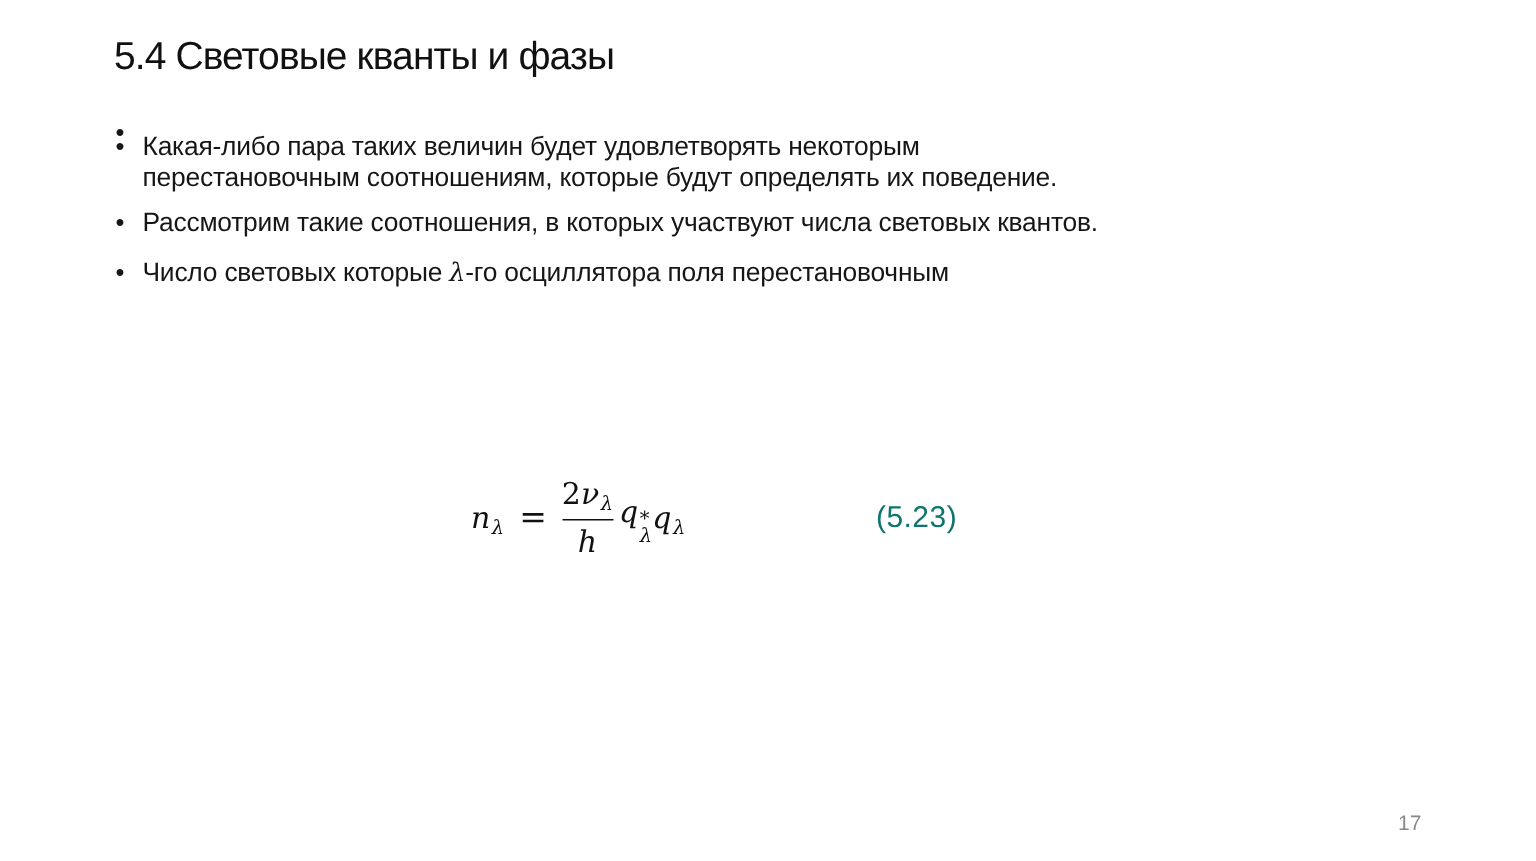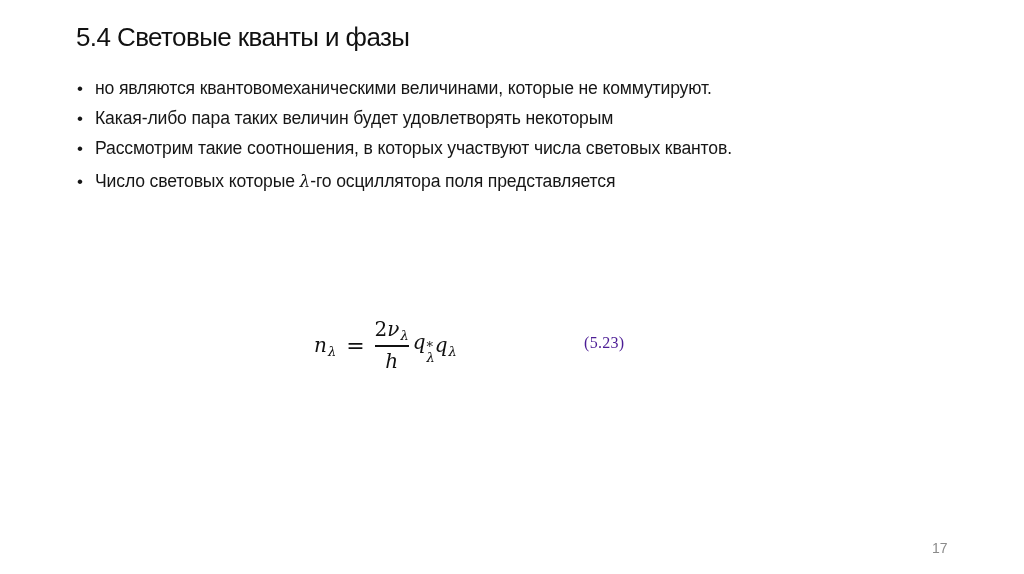--- a/index.html
+++ b/index.html
@@ -123,55 +123,55 @@
     .frac .bar {
       width: 34px;
       height: 1.5px;
       background: #111111;
       margin: 1px 0 2px 0;
     }
     .eq-number {
       position: absolute;
       left: 584px;
       top: 334px;
-      font-family: Liberation Serif, serif;
-      font-size: 16px;
-      color: #4c1d95;
+      font-family: Liberation Sans, sans-serif;
+      font-size: 20px;
+      color: #0f766e;
       letter-spacing: 0.3px;
     }
     .page-number {
       position: absolute;
       left: 932px;
       top: 540px;
       font-size: 14px;
       color: #8a8a8a;
     }
   </style>
 </head>
 <body>
 
 <div class="slide">
   <div class="title">5.4 Световые кванты и фазы</div>
 
   <ul class="bullets">
     <li class="bullet">
       <span class="dot">•</span>
-      <span class="line">но являются квантовомеханическими величинами, которые не коммутируют.</span>
     </li>
     <li class="bullet">
       <span class="dot">•</span>
       <span class="line">Какая-либо пара таких величин будет удовлетворять некоторым</span>
+      <span class="line">перестановочным соотношениям, которые будут определять их поведение.</span>
     </li>
     <li class="bullet single">
       <span class="dot">•</span>
       <span class="line">Рассмотрим такие соотношения, в которых участвуют числа световых квантов.</span>
     </li>
     <li class="bullet single">
       <span class="dot">•</span>
-      <span class="line"><span>Число световых которые </span><span class="lambda">λ</span><span>-го осциллятора поля представляется</span></span>
+      <span class="line"><span>Число световых которые </span><span class="lambda">λ</span><span>-го осциллятора поля перестановочным</span></span>
     </li>
   </ul>
 
   <div class="equation">
     <span class="eq-var">
       <span>n</span>
       <span class="sub">λ</span>
     </span>
     <span class="eq-equals">=</span>
     <span class="frac">

